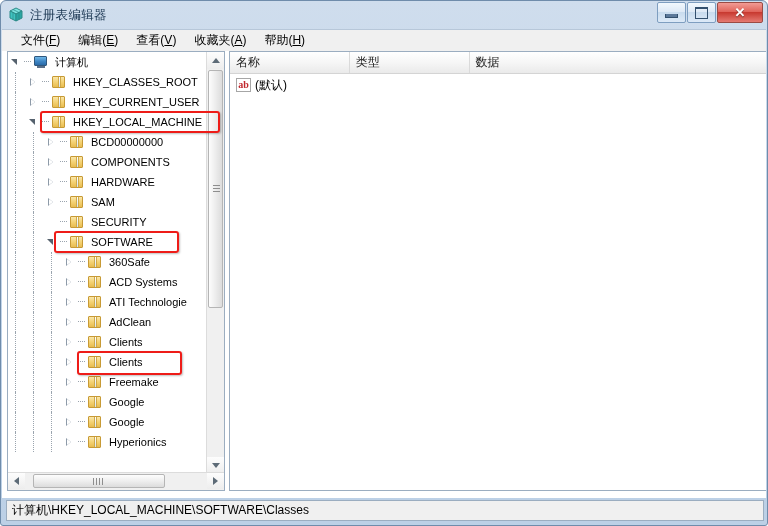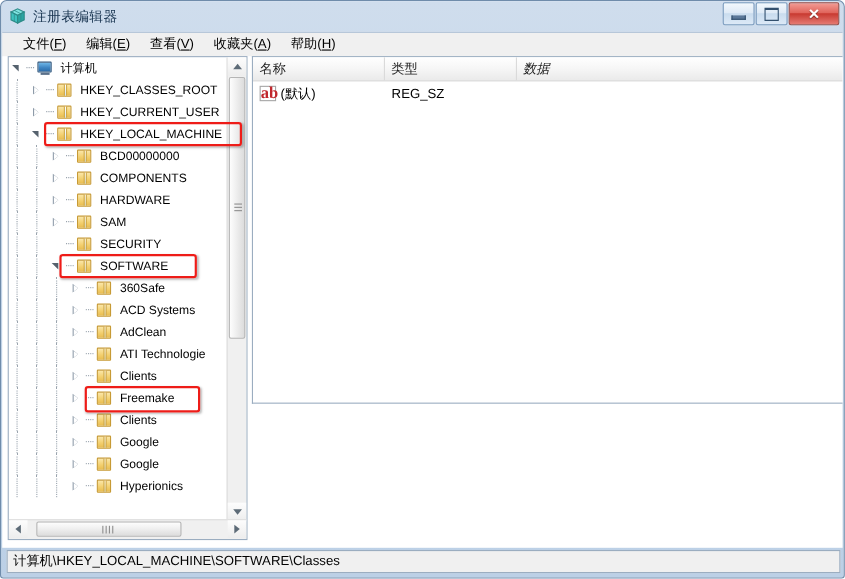--- a/index.html
+++ b/index.html
@@ -370,21 +370,21 @@
   .hthumb .grip i {
     width: 1px; height: 7px;
     background: #8e8e8e;
     margin-right: 2px;
   }
 
   
   .list-pane {
     position: absolute;
     left: 227px; top: 0px;
-    width: 537px; height: 316px;
+    width: 537px; height: 440px;
     box-sizing: border-box;
     background: #ffffff;
     border: 1px solid #9badc0;
     border-right: none;
     overflow: hidden;
   }
   .list-header {
     display: flex;
     height: 21px;
     background: linear-gradient(to bottom, #ffffff 0%, #f6f6f6 50%, #eaeaea 100%);
@@ -395,21 +395,21 @@
     border-right: 1px solid #dadada;
     font-size: 12px;
     color: #1c1c1c;
     display: flex;
     align-items: center;
     padding-left: 6px;
     height: 21px;
   }
   .col.c-name { width: 120px; }
   .col.c-type { width: 120px; }
-  .col.c-data { width: 297px; border-right: none; font-style: italic; }
+  .col.c-data { width: 297px; border-right: none; }
 
   .list-row {
     display: flex;
     height: 22px;
     align-items: center;
   }
   .cell {
     box-sizing: border-box;
     font-size: 12px;
     color: #000000;
@@ -429,21 +429,21 @@
     margin-right: 4px;
     position: relative;
     background: #ffffff;
     border: 1px solid #a6a6a6;
     box-sizing: border-box;
   }
   .ab-icon span {
     position: absolute;
     left: 0; top: -1px;
     width: 13px;
-    font-size: 15px;
+    font-size: 10px;
     font-weight: bold;
     color: #c1272d;
     text-align: center;
     line-height: 14px;
     font-family: "Liberation Serif", serif;
   }
 
   
   .statusbar {
     position: absolute;
@@ -683,85 +683,85 @@
               <div class="vdot" style="left: 43px;"></div>
             </div>
             <div class="expander">
               <div class="tri-collapsed"></div>
             </div>
             <div class="dotline"></div>
             <div class="folder">
               <div class="f-back"></div>
               <div class="f-spine"></div>
             </div>
+            <div class="node-label">ATI Technologie</div>
+          </div>
+          <div class="tree-row">
+            <div style="width: 54px; flex: 0 0 auto; height: 20px; position: relative;">
+              <div class="vdot" style="left: 7px;"></div>
+              <div class="vdot" style="left: 25px;"></div>
+              <div class="vdot" style="left: 43px;"></div>
+            </div>
+            <div class="expander">
+              <div class="tri-collapsed"></div>
+            </div>
+            <div class="dotline"></div>
+            <div class="folder">
+              <div class="f-back"></div>
+              <div class="f-spine"></div>
+            </div>
             <div class="node-label">AdClean</div>
           </div>
           <div class="tree-row">
             <div style="width: 54px; flex: 0 0 auto; height: 20px; position: relative;">
               <div class="vdot" style="left: 7px;"></div>
               <div class="vdot" style="left: 25px;"></div>
               <div class="vdot" style="left: 43px;"></div>
             </div>
             <div class="expander">
               <div class="tri-collapsed"></div>
             </div>
             <div class="dotline"></div>
             <div class="folder">
               <div class="f-back"></div>
               <div class="f-spine"></div>
             </div>
-            <div class="node-label">ATI Technologie</div>
-          </div>
-          <div class="tree-row">
-            <div style="width: 54px; flex: 0 0 auto; height: 20px; position: relative;">
-              <div class="vdot" style="left: 7px;"></div>
-              <div class="vdot" style="left: 25px;"></div>
-              <div class="vdot" style="left: 43px;"></div>
-            </div>
-            <div class="expander">
-              <div class="tri-collapsed"></div>
-            </div>
-            <div class="dotline"></div>
-            <div class="folder">
-              <div class="f-back"></div>
-              <div class="f-spine"></div>
-            </div>
             <div class="node-label">Clients</div>
           </div>
           <div class="tree-row">
             <div style="width: 54px; flex: 0 0 auto; height: 20px; position: relative;">
               <div class="vdot" style="left: 7px;"></div>
               <div class="vdot" style="left: 25px;"></div>
               <div class="vdot" style="left: 43px;"></div>
             </div>
             <div class="expander">
               <div class="tri-collapsed"></div>
             </div>
             <div class="dotline"></div>
             <div class="folder">
               <div class="f-back"></div>
               <div class="f-spine"></div>
             </div>
+            <div class="node-label">Clients</div>
+          </div>
+          <div class="tree-row">
+            <div style="width: 54px; flex: 0 0 auto; height: 20px; position: relative;">
+              <div class="vdot" style="left: 7px;"></div>
+              <div class="vdot" style="left: 25px;"></div>
+              <div class="vdot" style="left: 43px;"></div>
+            </div>
+            <div class="expander">
+              <div class="tri-collapsed"></div>
+            </div>
+            <div class="dotline"></div>
+            <div class="folder">
+              <div class="f-back"></div>
+              <div class="f-spine"></div>
+            </div>
             <div class="node-label">Freemake</div>
-          </div>
-          <div class="tree-row">
-            <div style="width: 54px; flex: 0 0 auto; height: 20px; position: relative;">
-              <div class="vdot" style="left: 7px;"></div>
-              <div class="vdot" style="left: 25px;"></div>
-              <div class="vdot" style="left: 43px;"></div>
-            </div>
-            <div class="expander">
-              <div class="tri-collapsed"></div>
-            </div>
-            <div class="dotline"></div>
-            <div class="folder">
-              <div class="f-back"></div>
-              <div class="f-spine"></div>
-            </div>
-            <div class="node-label">Clients</div>
           </div>
           <div class="tree-row">
             <div style="width: 54px; flex: 0 0 auto; height: 20px; position: relative;">
               <div class="vdot" style="left: 7px;"></div>
               <div class="vdot" style="left: 25px;"></div>
               <div class="vdot" style="left: 43px;"></div>
             </div>
             <div class="expander">
               <div class="tri-collapsed"></div>
             </div>
@@ -851,21 +851,20 @@
         <div class="col c-data">数据</div>
       </div>
 
       <div class="list-row">
         <div class="cell c-name">
           <span class="ab-icon">
               <span>ab</span>
             </span>
           <span>(默认)</span>
         </div>
-        <div class="cell c-type">REG_SZ</div>
       </div>
     </div>
 
   </div>
 
   <div class="statusbar">
     <span>计算机\HKEY_LOCAL_MACHINE\SOFTWARE\Classes</span>
   </div>
 
 </div>

